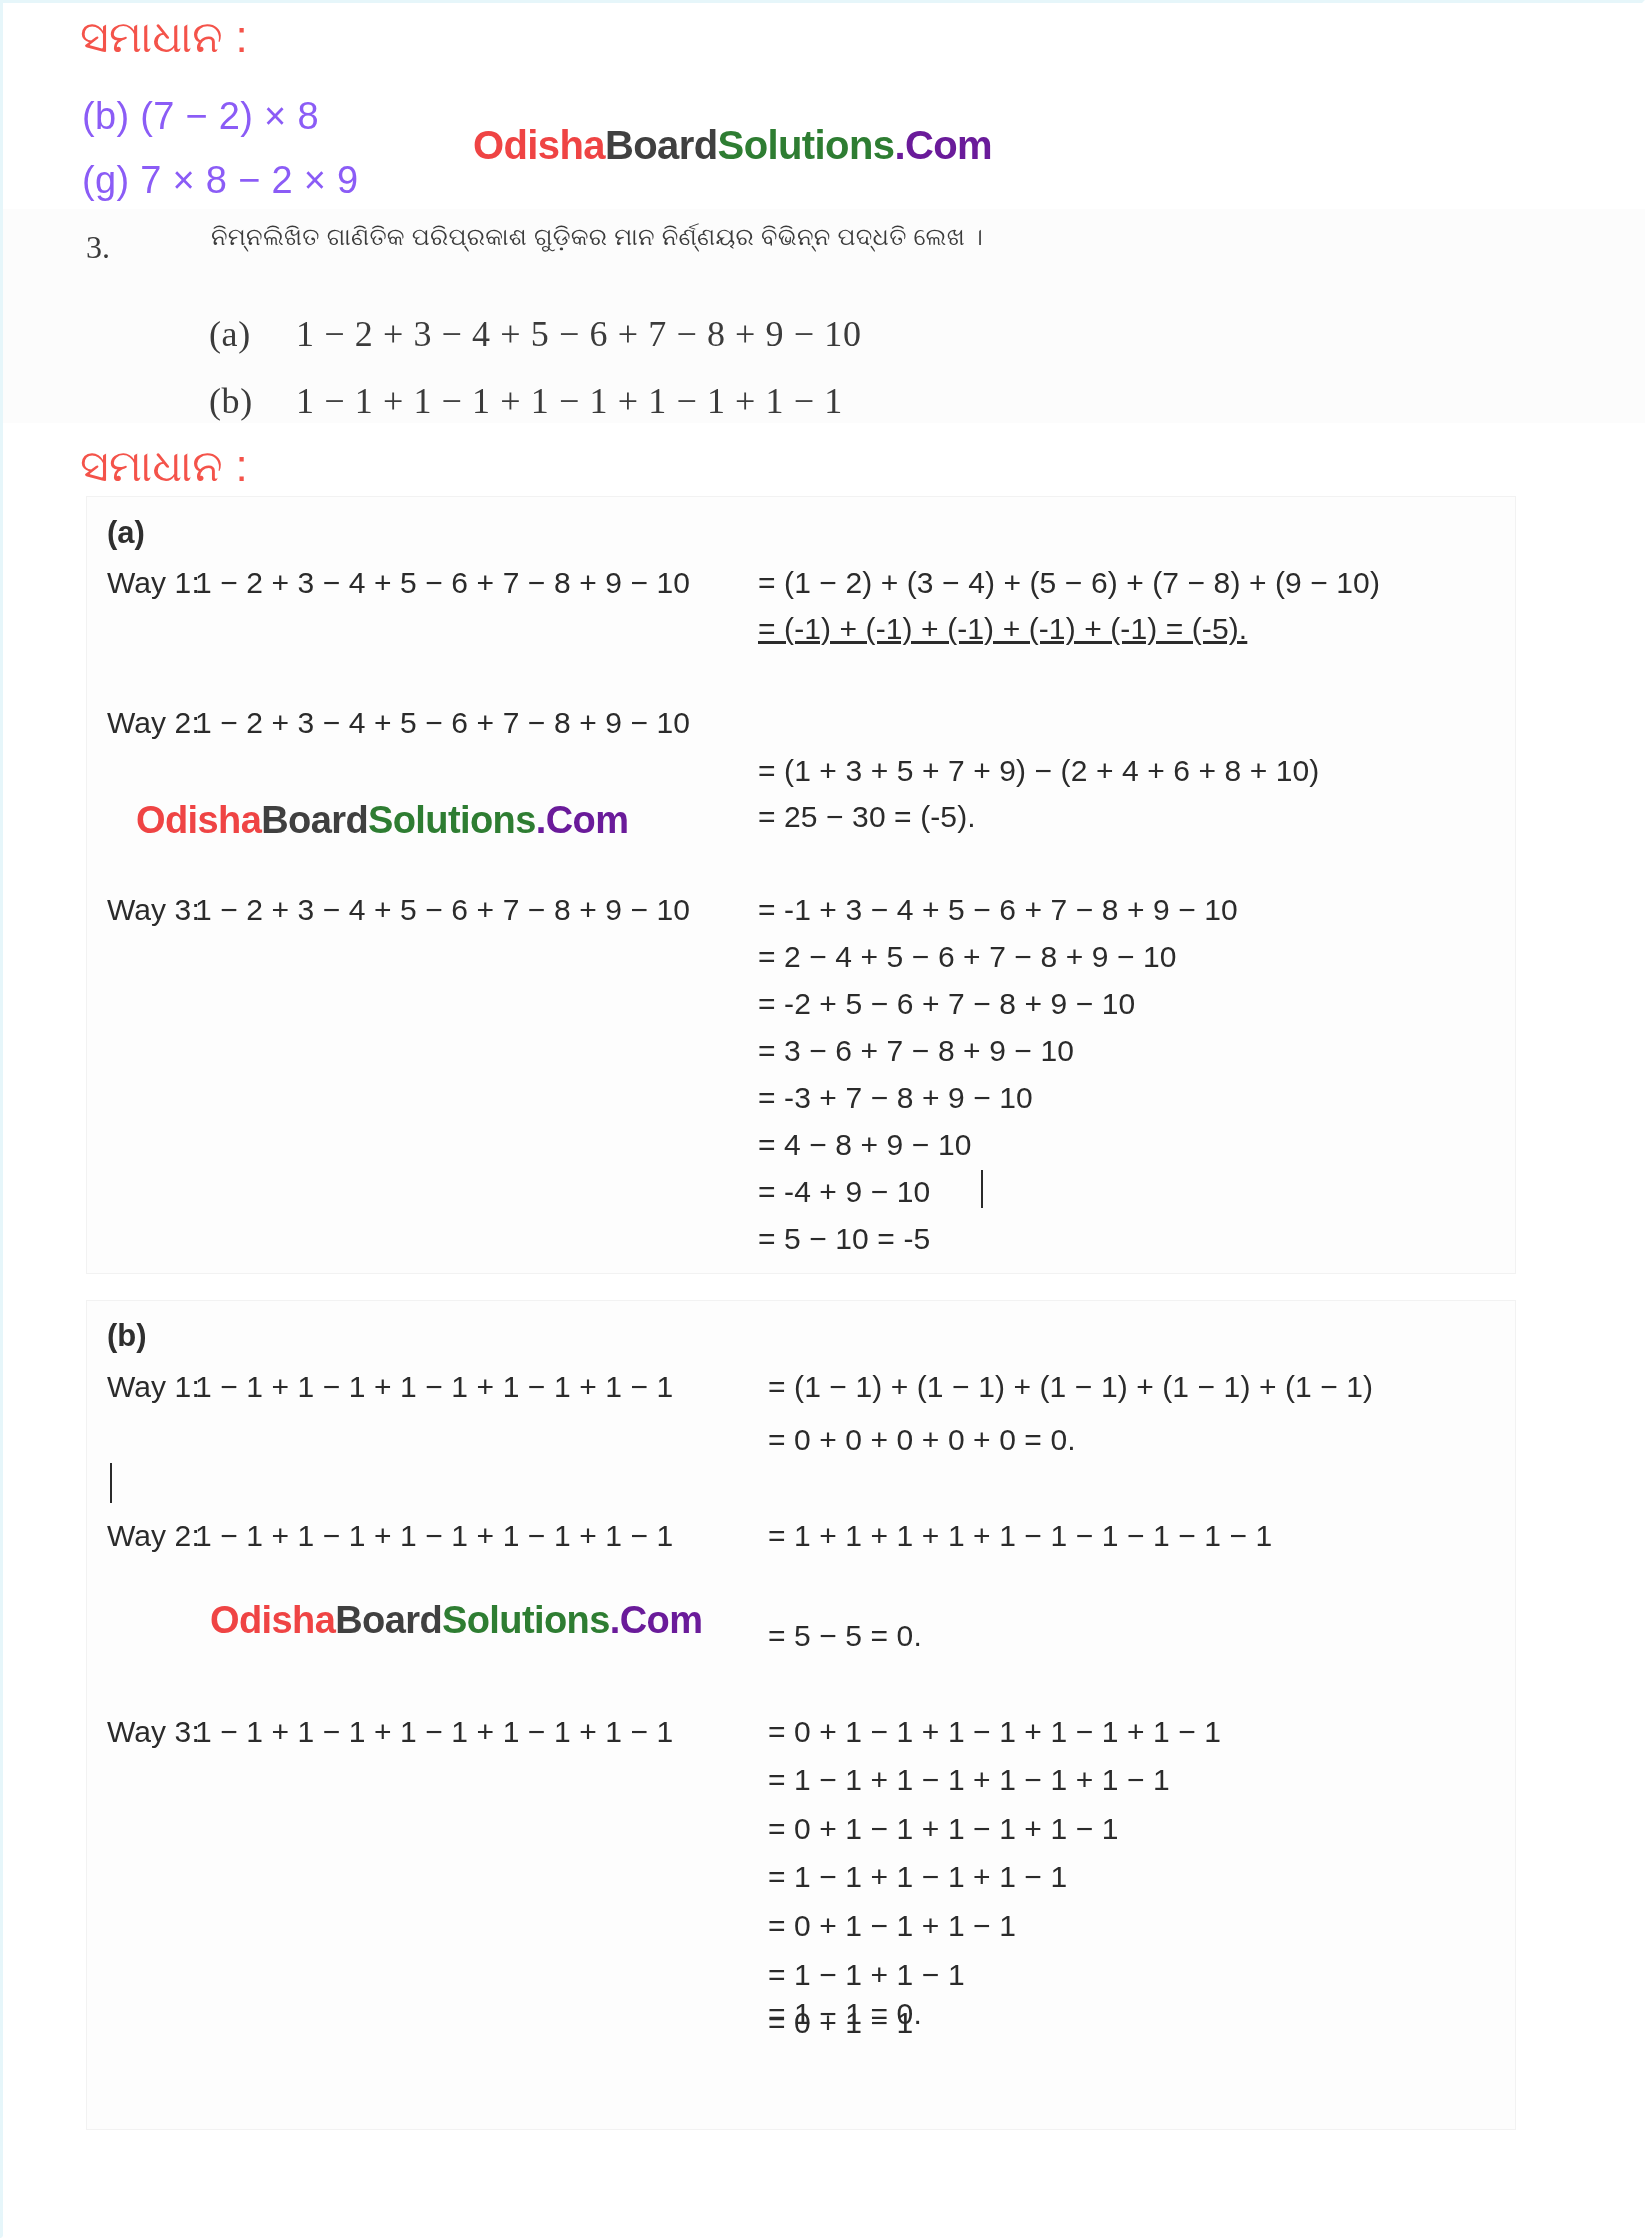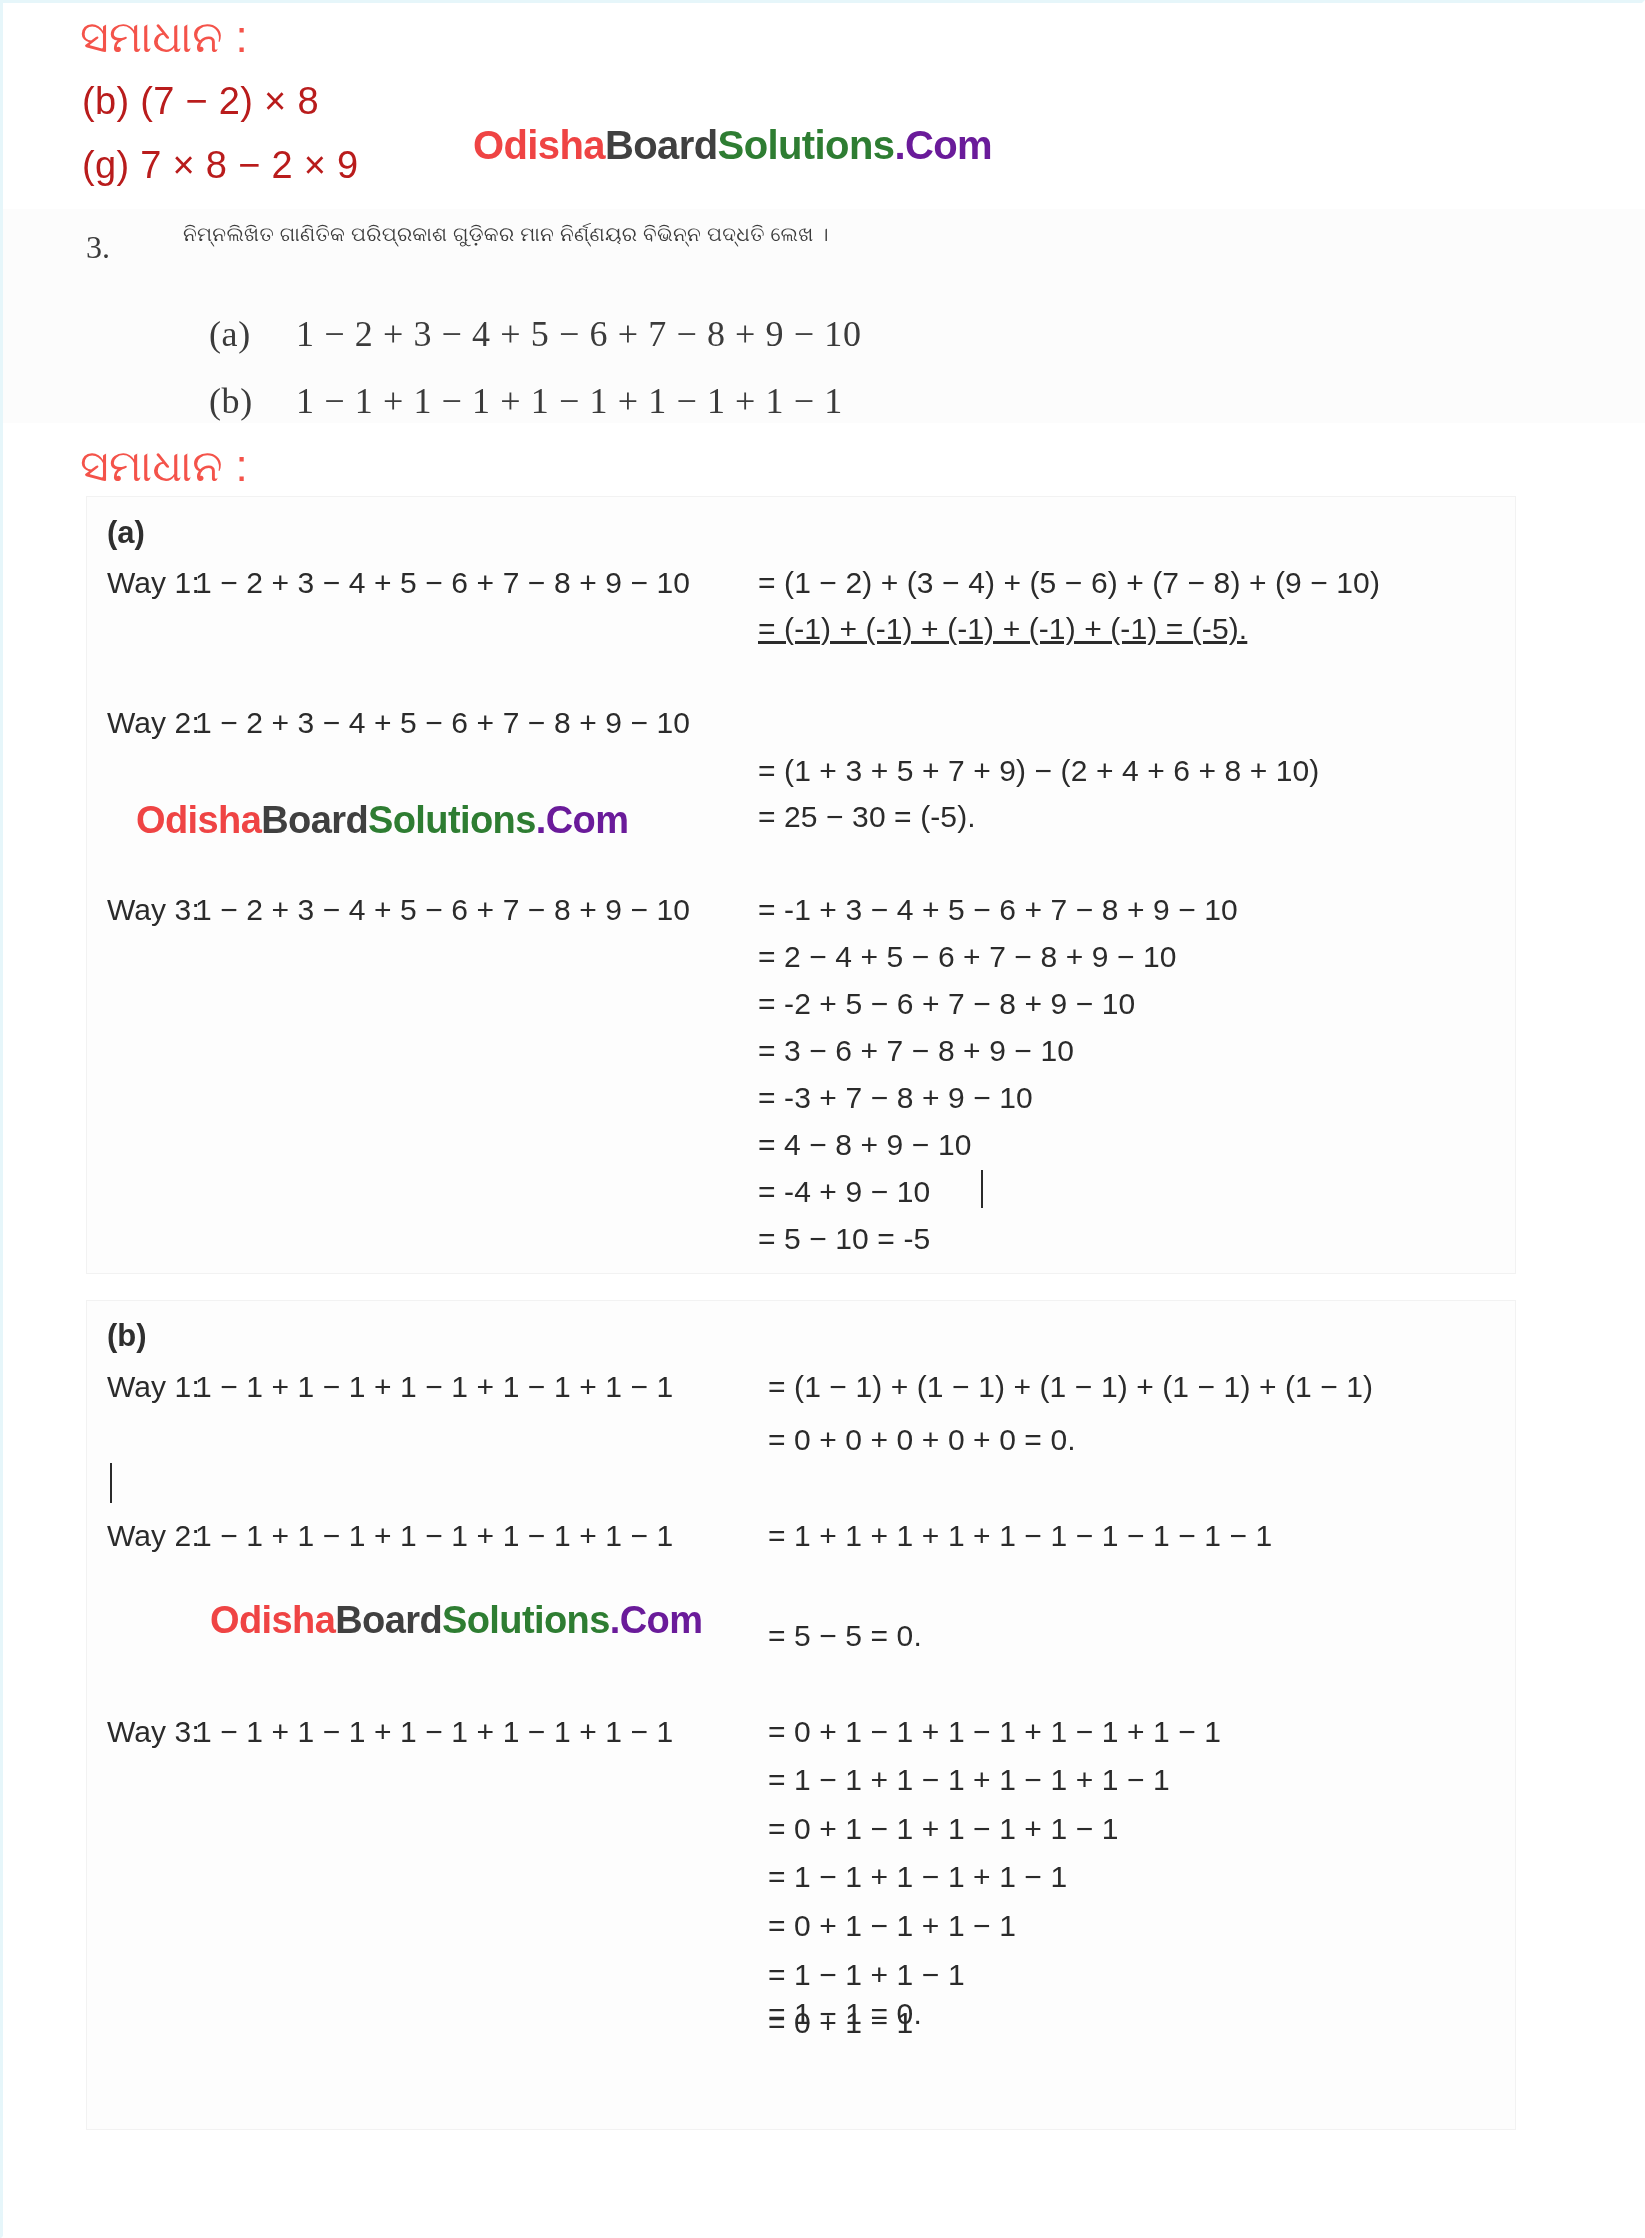--- a/index.html
+++ b/index.html
@@ -42,33 +42,35 @@
     font-weight: 400;
     letter-spacing: 0.3px;
     white-space: nowrap;
   }
   .blk {
     position: absolute;
     white-space: nowrap;
   }
   .math {
     font-size: 35px;
-    color: #b91c1c;
+    color: #8b5cf6;
     letter-spacing: 0.3px;
+    margin-top: 15px;
   }
   .math-q {
     font-family: "Liberation Serif", "DejaVu Serif", serif;
     font-size: 36px;
     color: #3b3b3b;
     letter-spacing: 0.6px;
   }
   .odia-body {
-    font-size: 20px;
+    font-size: 24px;
     color: #3b3b3b;
     letter-spacing: 0.3px;
+    margin-left: 28px;
   }
   .qnum {
     font-family: "Liberation Serif", "DejaVu Serif", serif;
     font-size: 32px;
     color: #3b3b3b;
   }
   .part-label {
     font-size: 31px;
     font-weight: bold;
     color: #2f2f2f;

